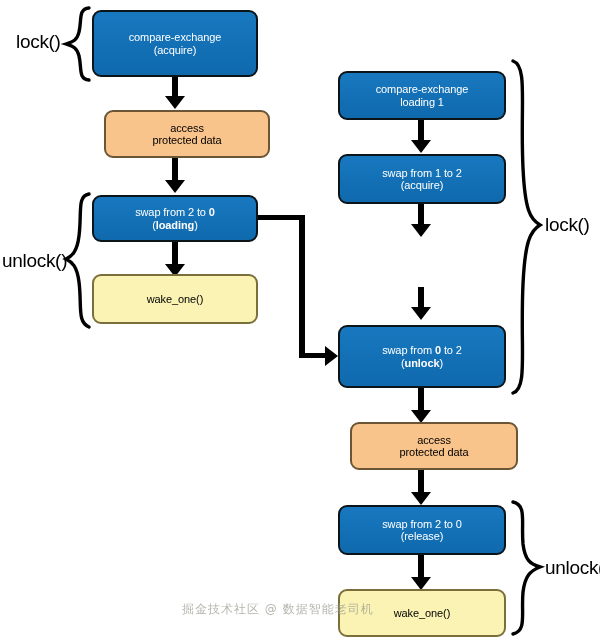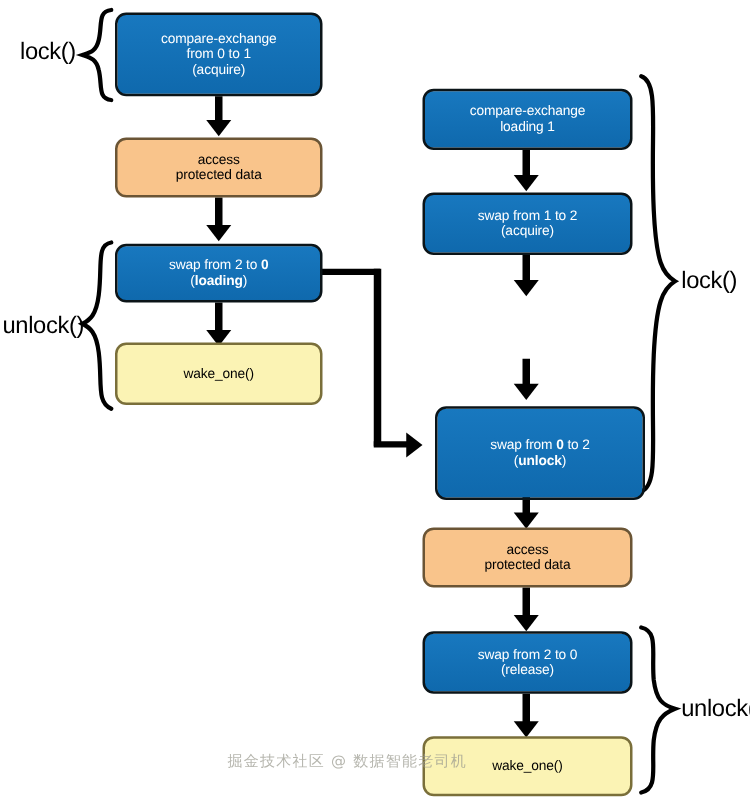--- a/index.html
+++ b/index.html
@@ -42,20 +42,21 @@
     background: #1271b8;
     background: linear-gradient(180deg,#1878bf 0%, #0f69ad 100%);
     color: #ffffff;
     border-color: #0b1418;
   }
   .node.orange {
     background: #f9c48b;
     color: #000000;
     border-color: #6b5535;
     border-width: 2px;
+    margin-left: 12px;
   }
   .node.yellow {
     background: #fbf3b4;
     color: #000000;
     border-color: #7a6f3a;
     border-width: 2px;
   }
   .b { font-weight: bold; }
 
   
@@ -119,21 +120,20 @@
   <div class="brace" style="left:60px; top:6px; width:30px; height:76px;">
     <svg width="30" height="76" viewBox="0 0 30 76">
       <path d="M29 2 C18 3 22 14 19 26 C17 35 12 36 6 38 C12 40 17 41 19 50 C22 62 18 73 29 74" fill="none" stroke="#000" stroke-width="3.4" stroke-linecap="round"></path>
     </svg>
   </div>
   <div class="bracelabel" style="left:16px; top:31px;">lock()</div>
 
   <div class="node blue" style="left:92px; top:10px; width:166px; height:67px;">
     <span class="lines">
       <span class="ln">compare-exchange</span>
-      <span class="ln">from 0 to 1</span>
       <span class="ln">(acquire)</span>
     </span>
   </div>
 
   <div class="vline" style="left:172px; top:77px; height:22px;"></div>
   <div class="arrowdown" style="left:165px; top:96px;"></div>
 
   <div class="node orange" style="left:92px; top:110px; width:166px; height:48px;">
     <span class="lines">
       <span class="ln">access</span>
@@ -196,21 +196,21 @@
     </span>
   </div>
 
   <div class="vline" style="left:418px; top:204px; height:22px;"></div>
   <div class="arrowdown" style="left:411px; top:224px;"></div>
 
 
   <div class="vline" style="left:418px; top:287px; height:22px;"></div>
   <div class="arrowdown" style="left:411px; top:307px;"></div>
 
-  <div class="node blue" style="left:348px; top:325px; width:168px; height:75px;">
+  <div class="node blue" style="left:338px; top:325px; width:168px; height:63px;">
     <span class="lines">
       <span class="ln"><span>swap from </span><span class="b">0</span><span> to 2</span></span>
       <span class="ln"><span>(</span><span class="b">unlock</span><span>)</span></span>
     </span>
   </div>
 
   <div class="vline" style="left:418px; top:388px; height:26px;"></div>
   <div class="arrowdown" style="left:411px; top:410px;"></div>
 
   <div class="node orange" style="left:338px; top:422px; width:168px; height:48px;">

